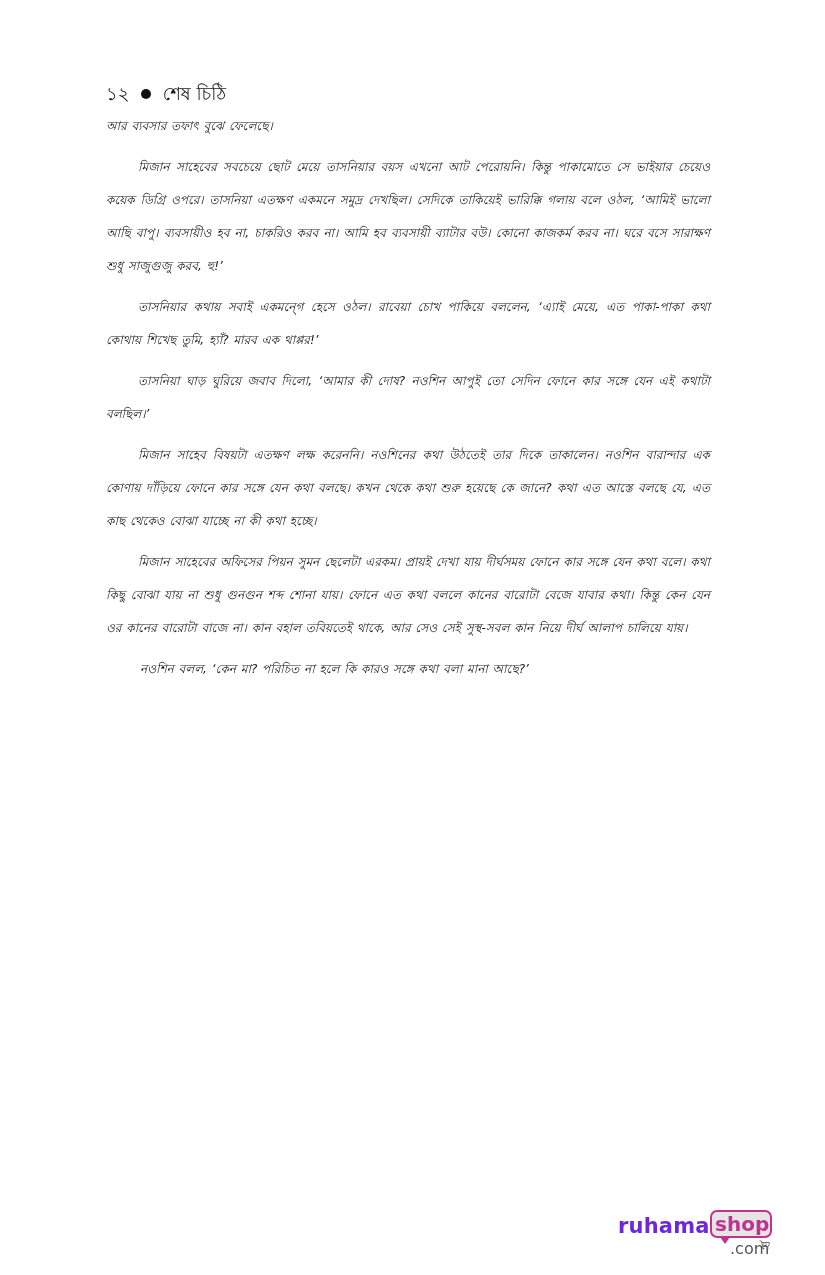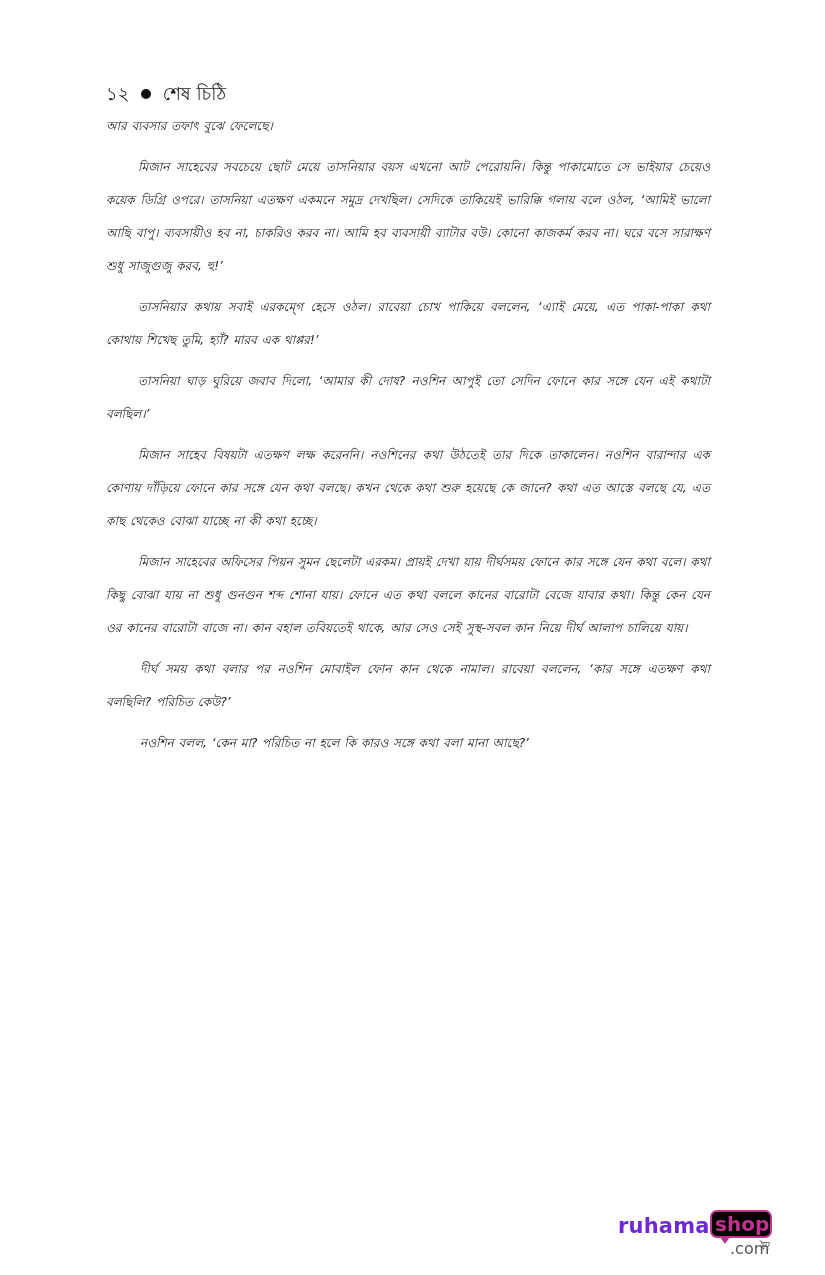--- a/index.html
+++ b/index.html
@@ -72,21 +72,21 @@
     }
     .wm-bubble {
       position: absolute;
       left: 92px;
       top: 0;
       width: 62px;
       height: 28px;
       border: 2px solid #c0338e;
       border-radius: 7px;
       box-sizing: border-box;
-      background: #000000;
+      background: #e5e5e5;
     }
     .wm-bubble::after {
       content: "";
       position: absolute;
       left: 8px;
       bottom: -8px;
       width: 0;
       height: 0;
       border-left: 5px solid transparent;
       border-right: 5px solid transparent;
@@ -123,25 +123,24 @@
 
 <div class="page">
   <div class="running-head">
     <span>১২</span>
     <span class="bullet"></span>
     <span>শেষ চিঠি</span>
   </div>
 
   <p class="para">আর ব্যবসার তফাৎ বুঝে ফেলেছে।</p>
   <p class="para indent">মিজান সাহেবের সবচেয়ে ছোট মেয়ে তাসনিয়ার বয়স এখনো আট পেরোয়নি। কিন্তু পাকামোতে সে ভাইয়ার চেয়েও কয়েক ডিগ্রি ওপরে। তাসনিয়া এতক্ষণ একমনে সমুদ্র দেখছিল। সেদিকে তাকিয়েই ভারিক্কি গলায় বলে ওঠল, ‘আমিই ভালো আছি বাপু। ব্যবসায়ীও হব না, চাকরিও করব না। আমি হব ব্যবসায়ী ব্যাটার বউ। কোনো কাজকর্ম করব না। ঘরে বসে সারাক্ষণ শুধু সাজুগুজু করব, হু!’</p>
-  <p class="para indent">তাসনিয়ার কথায় সবাই এরকম্গে হেসে ওঠল। রাবেয়া চোখ পাকিয়ে বললেন, ‘এ্যাই মেয়ে, এত পাকা-পাকা কথা কোথায় শিখেছ তুমি, হ্যাঁ? মারব এক থাপ্পর!’</p>
+  <p class="para indent">তাসনিয়ার কথায় সবাই একমন্গে হেসে ওঠল। রাবেয়া চোখ পাকিয়ে বললেন, ‘এ্যাই মেয়ে, এত পাকা-পাকা কথা কোথায় শিখেছ তুমি, হ্যাঁ? মারব এক থাপ্পর!’</p>
   <p class="para indent">তাসনিয়া ঘাড় ঘুরিয়ে জবাব দিলো, ‘আমার কী দোষ? নওশিন আপুই তো সেদিন ফোনে কার সঙ্গে যেন এই কথাটা বলছিল।’</p>
   <p class="para indent">মিজান সাহেব বিষয়টা এতক্ষণ লক্ষ করেননি। নওশিনের কথা উঠতেই তার দিকে তাকালেন। নওশিন বারান্দার এক কোণায় দাঁড়িয়ে ফোনে কার সঙ্গে যেন কথা বলছে। কখন থেকে কথা শুরু হয়েছে কে জানে? কথা এত আস্তে বলছে যে, এত কাছ থেকেও বোঝা যাচ্ছে না কী কথা হচ্ছে।</p>
   <p class="para indent">মিজান সাহেবের অফিসের পিয়ন সুমন ছেলেটা এরকম। প্রায়ই দেখা যায় দীর্ঘসময় ফোনে কার সঙ্গে যেন কথা বলে। কথা কিছু বোঝা যায় না শুধু গুনগুন শব্দ শোনা যায়। ফোনে এত কথা বললে কানের বারোটা বেজে যাবার কথা। কিন্তু কেন যেন ওর কানের বারোটা বাজে না। কান বহাল তবিয়তেই থাকে, আর সেও সেই সুস্থ-সবল কান নিয়ে দীর্ঘ আলাপ চালিয়ে যায়।</p>
-  <p class="para indent-wide">দীর্ঘ সময় কথা বলার পর নওশিন মোবাইল ফোন কান থেকে নামাল। রাবেয়া বললেন, ‘কার সঙ্গে এতক্ষণ কথা বলছিলি? পরিচিত কেউ?’</p>
   <p class="para indent-wide">নওশিন বলল, ‘কেন মা? পরিচিত না হলে কি কারও সঙ্গে কথা বলা মানা আছে?’</p>
 </div>
 
 <div class="watermark">
   <span class="wm-ruhama">ruhama</span>
   <div class="wm-bubble">
     <span class="wm-shop">shop</span>
   </div>
   <span class="wm-com">.com</span>
   <svg class="wm-cart" viewBox="0 0 11 10">

